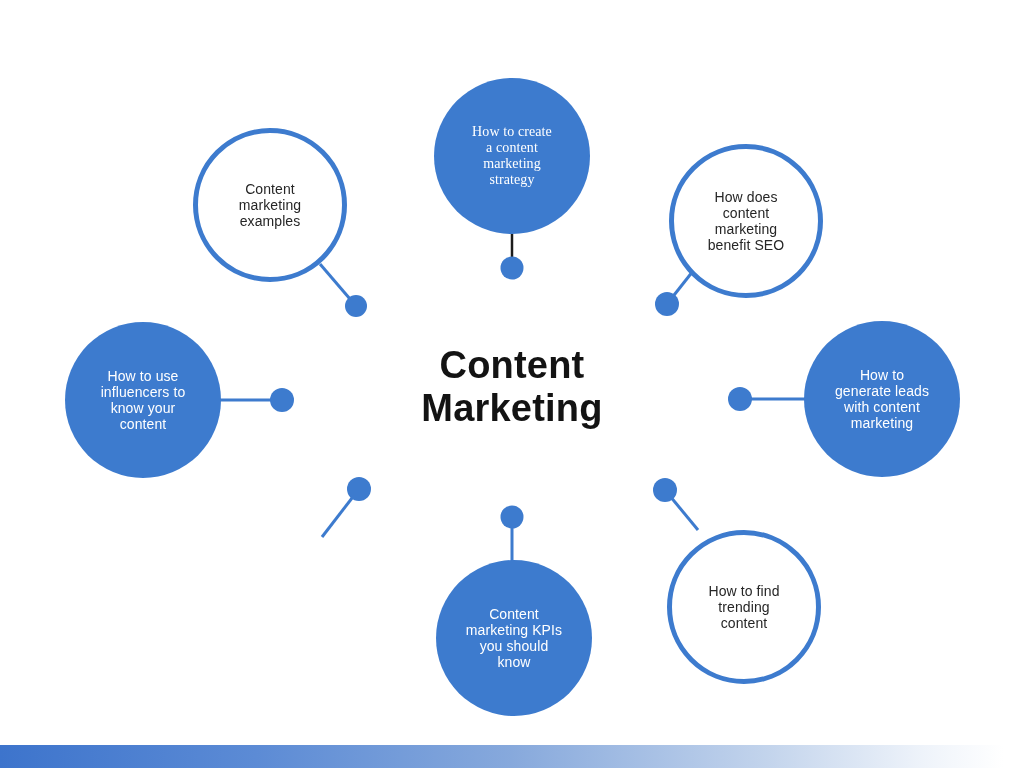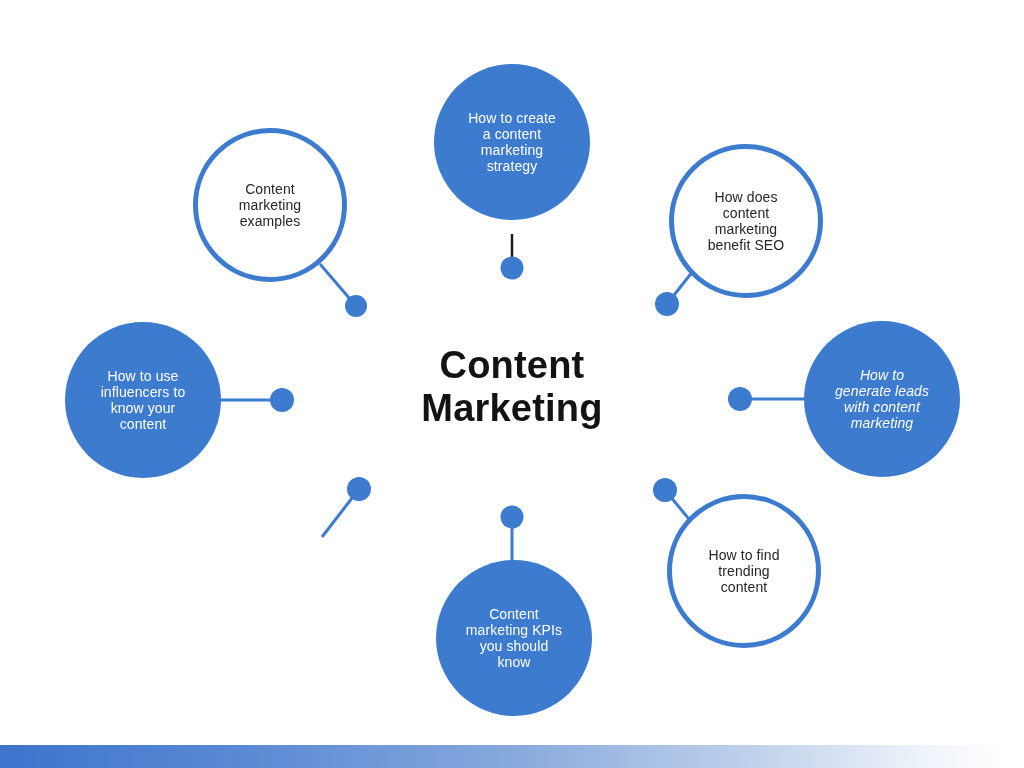--- a/index.html
+++ b/index.html
@@ -45,24 +45,24 @@
     background: #3d7bce;
     color: #ffffff;
   }
   .node.outlined {
     width: 154px;
     height: 154px;
     background: #ffffff;
     border: 5px solid #3d7bce;
     color: #262626;
   }
-  .node-top          { left: 434px; top: 64px;  }
+  .node-top          { left: 434px; top: 78px; font-family: Liberation Serif, serif;  }
   .node-top-right    { left: 669px; top: 144px; }
-  .node-right        { left: 804px; top: 321px; font-style: italic; }
-  .node-bottom-right { left: 667px; top: 494px; }
+  .node-right        { left: 804px; top: 321px; }
+  .node-bottom-right { left: 667px; top: 530px; }
   .node-bottom       { left: 436px; top: 560px; }
   .node-bottom-left  { left: 194px; top: 514px; }
   .node-left         { left: 65px;  top: 322px; }
   .node-top-left     { left: 193px; top: 128px; }
   .title {
     position: absolute;
     z-index: 3;
     left: 0;
     top: 344px;
     width: 1024px;

